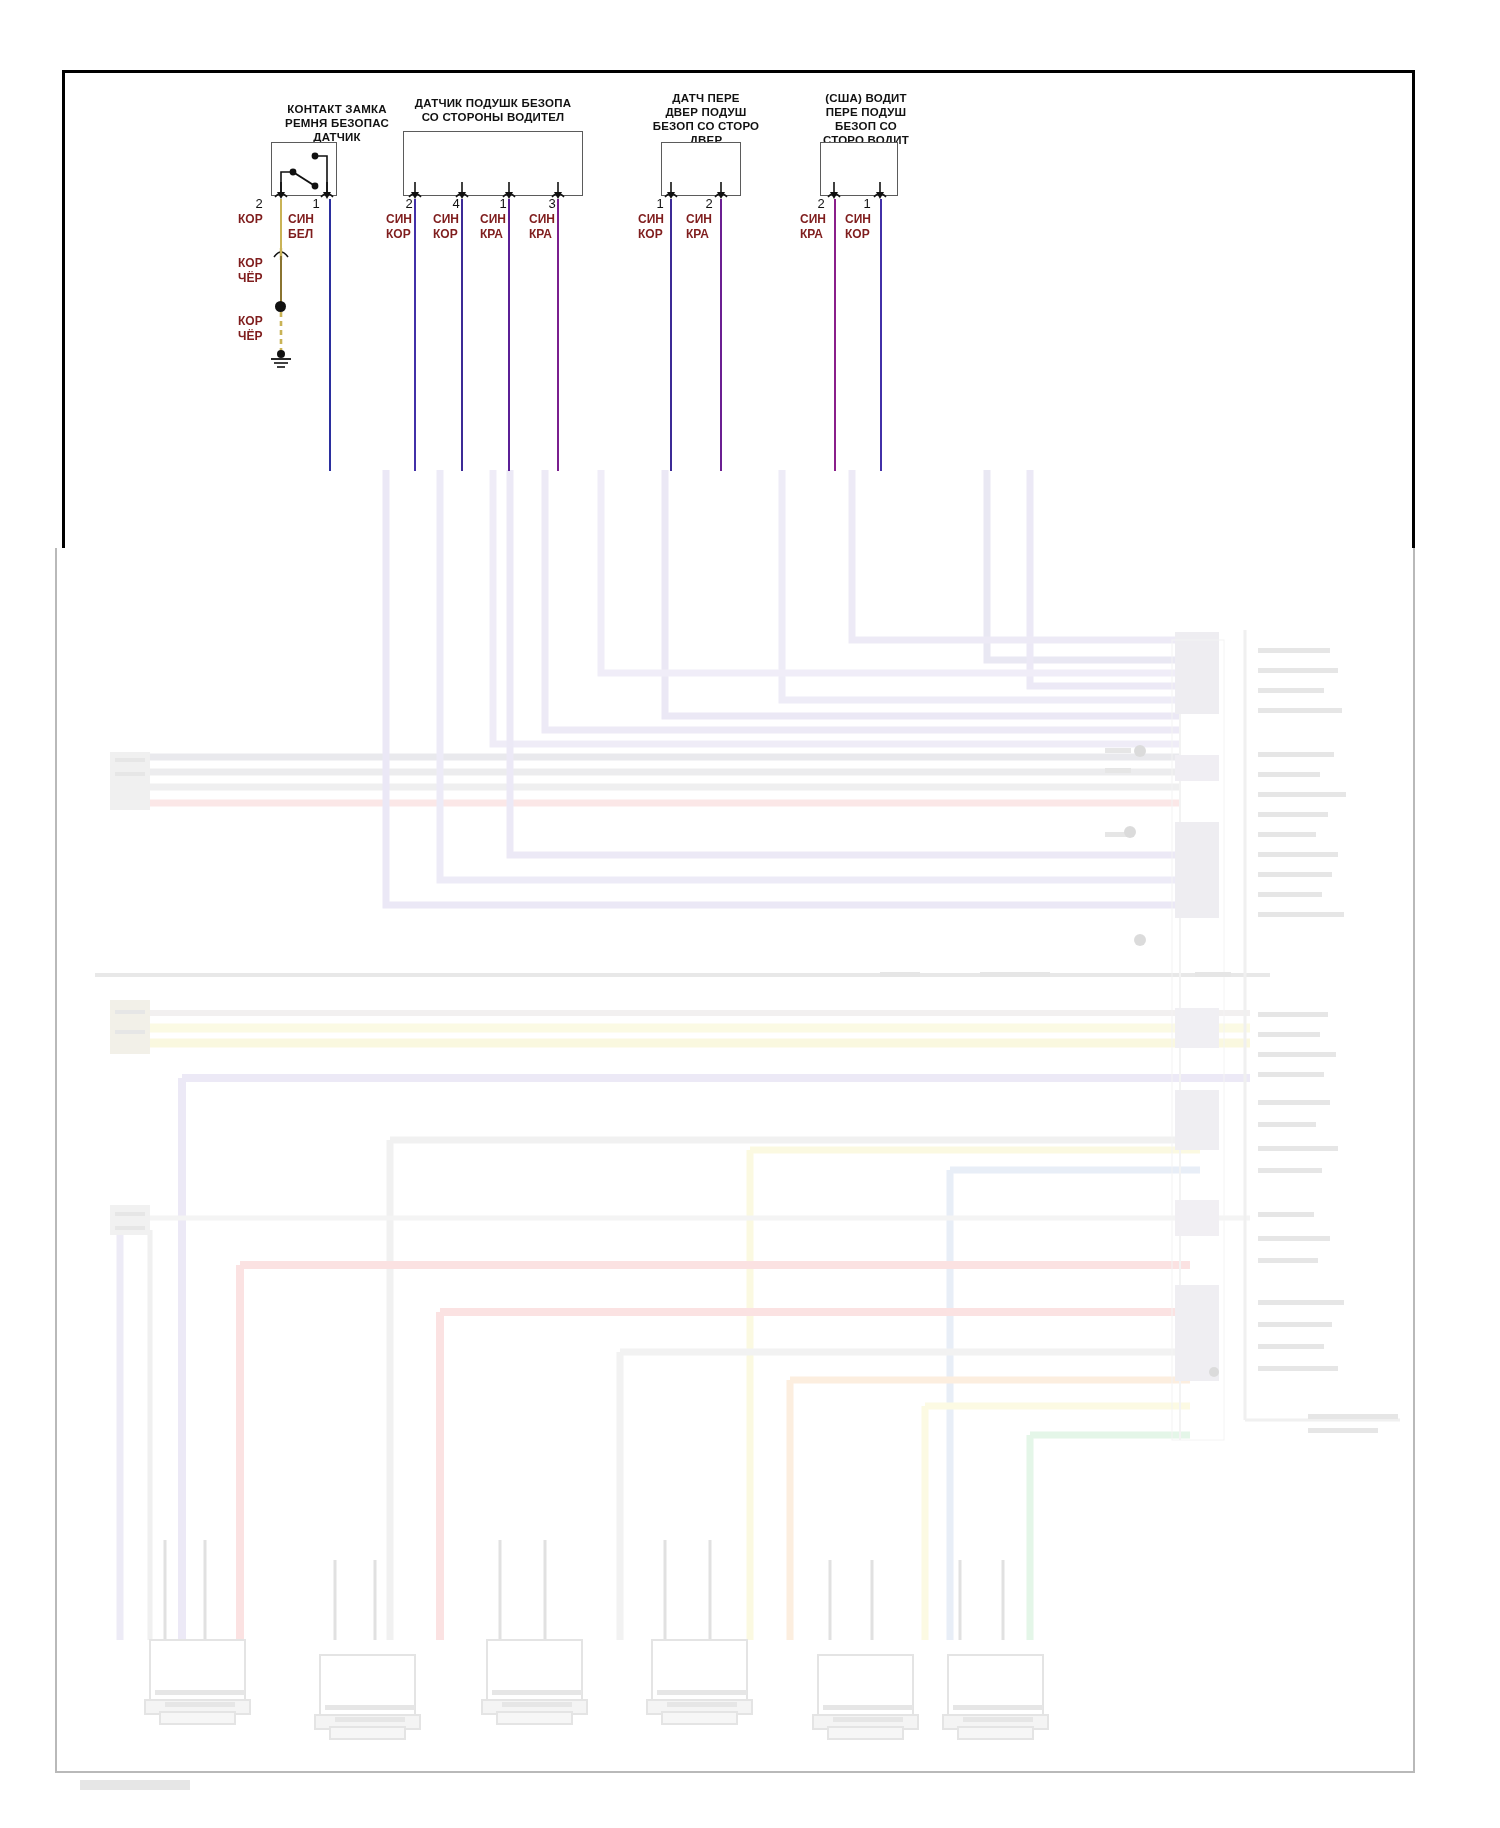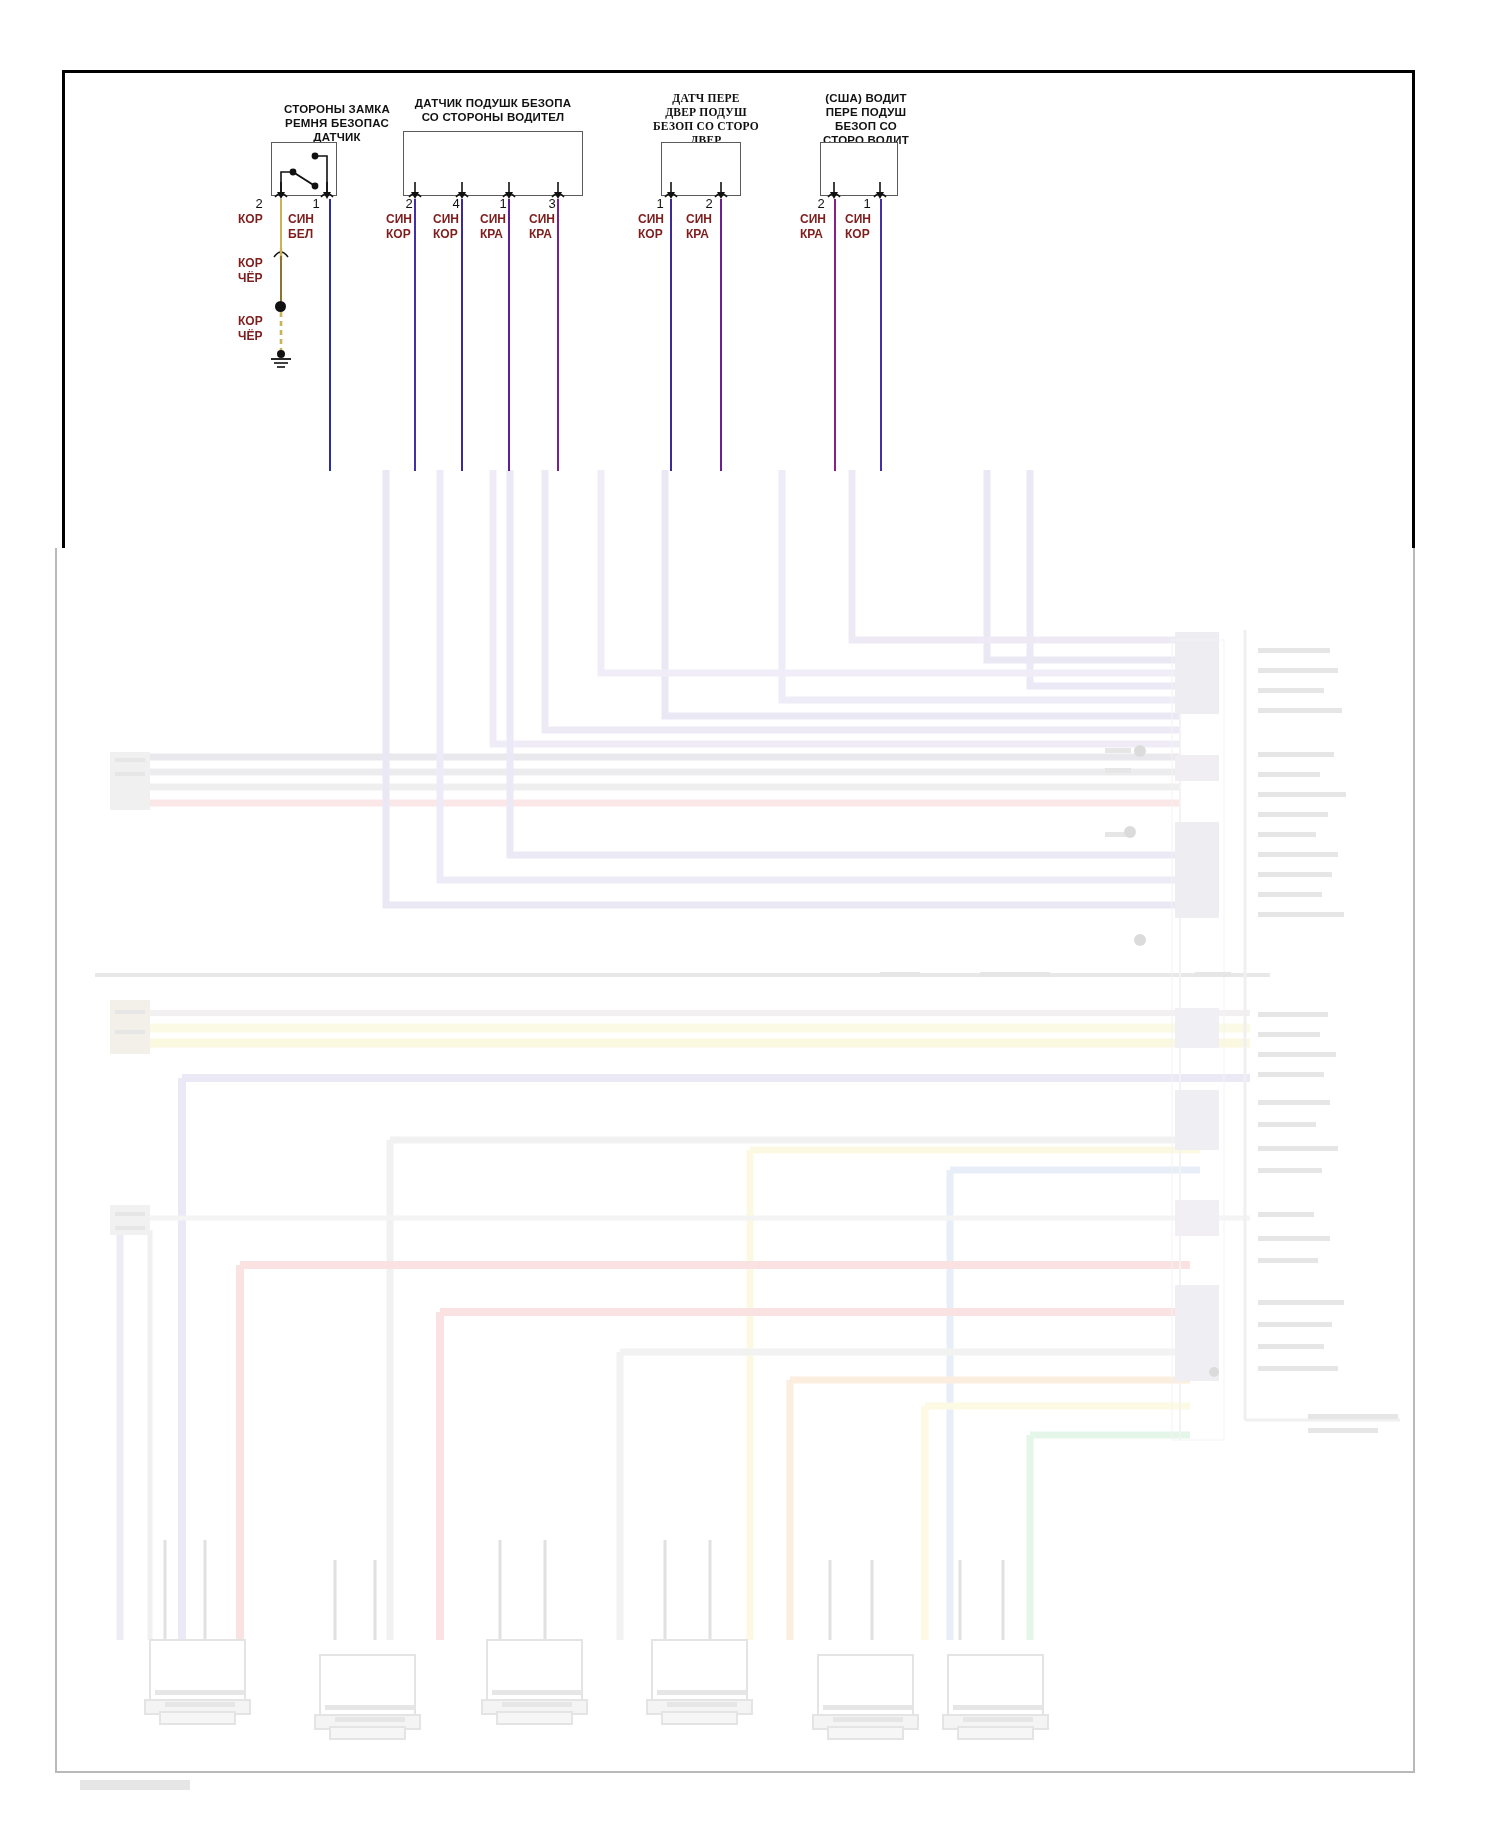--- a/index.html
+++ b/index.html
@@ -224,21 +224,21 @@
       </g>
     </svg>
   </div>
 
   <div class="frame-bottom"></div>
   <div class="frame-top"></div>
 
   <div id="sharp">
 
     <div class="comp-title" style="left:247px;top:102px;width:180px;">
-      <div>СТОРОНЫ ЗАМКА</div>
+      <div>КОНТАКТ ЗАМКА</div>
       <div>РЕМНЯ БЕЗОПАС</div>
       <div>ДАТЧИК</div>
     </div>
     <div class="comp-box" style="left:271px;top:142px;width:66px;height:54px;"></div>
 
     <svg style="position:absolute;left:271px;top:142px;" width="66" height="56">
       <path d="M10 52 L10 30 L22 30" stroke="#111" stroke-width="1.6" fill="none"></path>
       <path d="M56 52 L56 14 L44 14" stroke="#111" stroke-width="1.6" fill="none"></path>
       <line x1="22" y1="30" x2="44" y2="44" stroke="#111" stroke-width="2"></line>
       <circle cx="22" cy="30" r="3.4" fill="#111"></circle>
@@ -346,21 +346,21 @@
     <div class="wire-lab" style="left:529px;top:212px;">
       <div>СИН</div>
       <div>КРА</div>
     </div>
 
     <div class="vwire" style="left:414px;top:199px;height:272px;background:#4230a8;"></div>
     <div class="vwire" style="left:461px;top:199px;height:272px;background:#3c2a96;"></div>
     <div class="vwire" style="left:508px;top:199px;height:272px;background:#5b1f96;"></div>
     <div class="vwire" style="left:557px;top:199px;height:272px;background:#7a1f8e;"></div>
 
-    <div class="comp-title" style="left:626px;top:91px;width:160px;font-family:Liberation Serif, serif;">
+    <div class="comp-title" style="left:626px;top:91px;width:160px;">
       <div>ДАТЧ ПЕРЕ</div>
       <div>ДВЕР ПОДУШ</div>
       <div>БЕЗОП СО СТОРО</div>
       <div>ДВЕР</div>
     </div>
     <div class="comp-box" style="left:661px;top:142px;width:80px;height:54px;"></div>
 
     <svg style="position:absolute;left:659px;top:182px;" width="86" height="24">
       <g stroke="#111" stroke-width="1.6" fill="none">
         <path d="M12 0 L12 12"></path>

